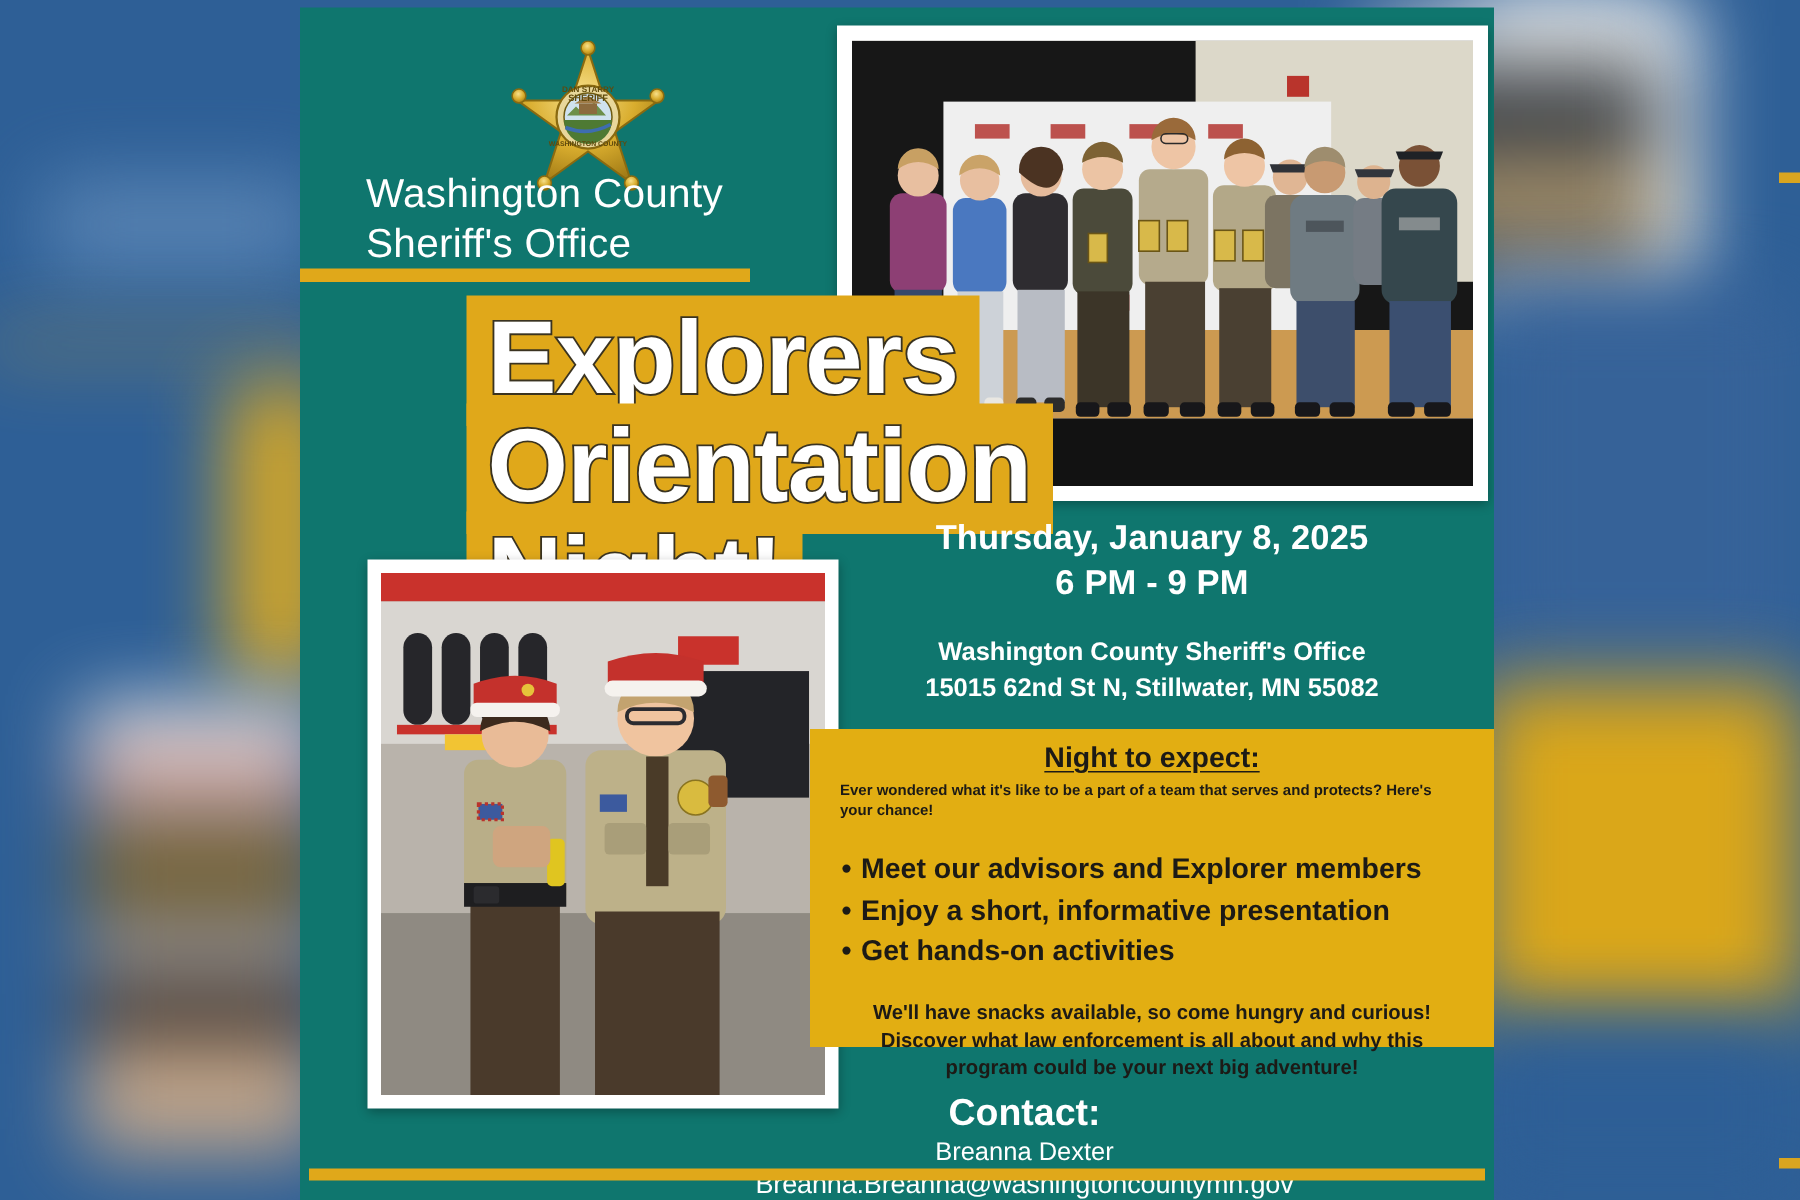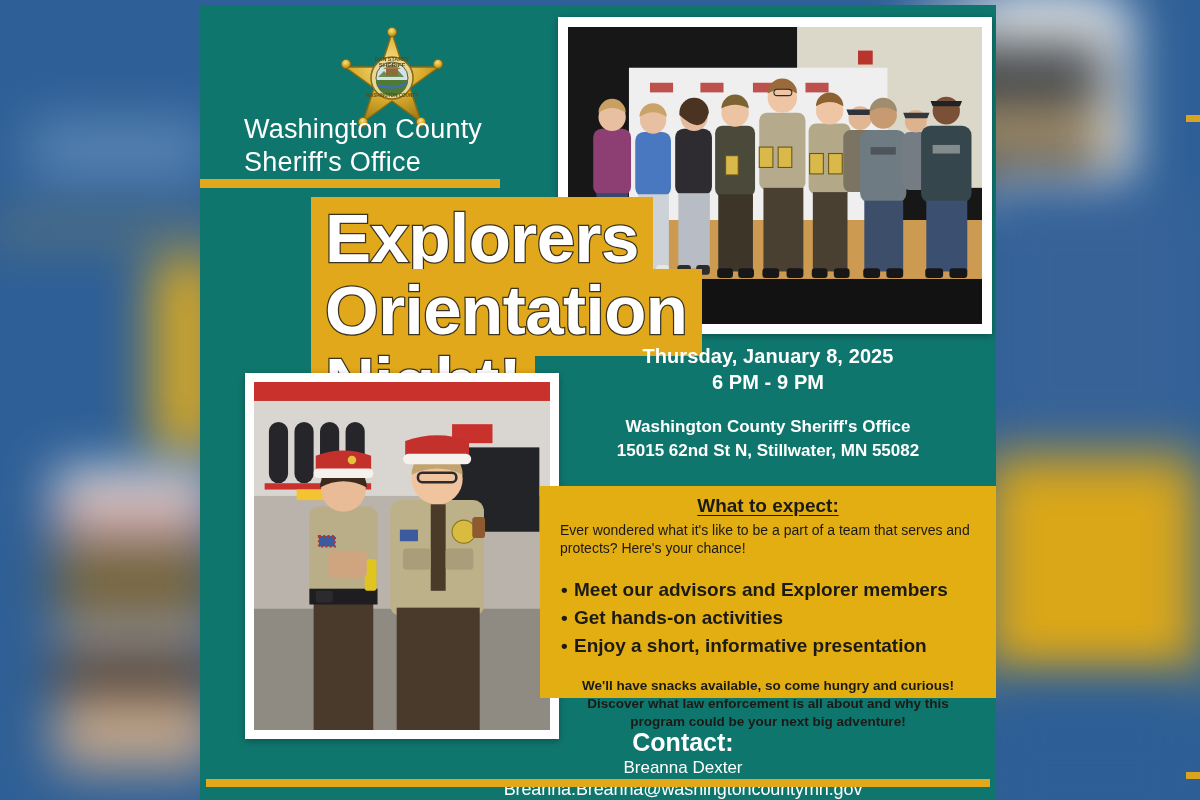--- a/index.html
+++ b/index.html
@@ -51,28 +51,28 @@
   .hl-3{left:111px;top:336px;padding:7px 14px 11px 14px;}
 
   
   .photo-frame{position:absolute;background:#ffffff;box-shadow:0 2px 7px rgba(0,0,0,.3);}
   .photo-top{left:358px;top:12px;width:414px;height:297px;padding:10px;}
   .photo-bot{left:45px;top:368px;width:296px;height:348px;padding:9px;}
   .photo-inner{position:relative;width:100%;height:100%;overflow:hidden;}
 
   
   .details{position:absolute;left:340px;top:338px;width:456px;text-align:center;color:#fff;}
-  .det-date{font-size:20px;font-weight:700;line-height:1.32;letter-spacing:.1px;}
+  .det-date{font-size:23px;font-weight:700;line-height:1.32;letter-spacing:.1px;}
   .det-loc{margin-top:19px;font-size:17px;font-weight:700;line-height:1.45;}
 
   
   .panel{position:absolute;left:340px;top:481px;width:456px;height:212px;background:#e2ae12;}
   .panel-head{margin:9px 0 0 0;text-align:center;color:#1c1a16;font-size:19px;font-weight:700;
               text-decoration:underline;text-underline-offset:3px;}
-  .panel-p{margin:5px 20px 0 20px;color:#1c1a16;font-size:14px;font-weight:400;line-height:1.28;}
+  .panel-p{margin:5px 20px 0 20px;color:#1c1a16;font-size:10px;font-weight:700;line-height:1.28;}
   .panel-list{margin:18px 20px 0 34px;padding:0;list-style:none;color:#1c1a16;
               font-size:19px;font-weight:700;line-height:1.47;}
   .panel-list li{position:relative;}
   .panel-list li::before{content:"•";position:absolute;left:-13px;}
   .panel-close{margin:17px 20px 0 20px;color:#1c1a16;font-size:13.5px;font-weight:700;line-height:1.35;text-align:center;}
 
   
   .contact{position:absolute;left:170px;top:703px;width:626px;text-align:center;color:#fff;}
   .ct-head{font-size:25px;font-weight:700;margin-top:20px;}
   .ct-name{font-size:17px;font-weight:400;margin-top:1px;}
@@ -301,26 +301,26 @@
         <div>Thursday, January 8, 2025</div>
         <div>6 PM - 9 PM</div>
       </div>
       <div class="det-loc">
         <div>Washington County Sheriff's Office</div>
         <div>15015 62nd St N, Stillwater, MN 55082</div>
       </div>
     </div>
 
     <div class="panel">
-      <div class="panel-head">What to expect:</div>
+      <div class="panel-head">Night to expect:</div>
       <div class="panel-p">Ever wondered what it's like to be a part of a team that serves and protects? Here's your chance!</div>
       <ul class="panel-list">
         <li>Meet our advisors and Explorer members</li>
+        <li>Enjoy a short, informative presentation</li>
         <li>Get hands-on activities</li>
-        <li>Enjoy a short, informative presentation</li>
       </ul>
       <div class="panel-close">We'll have snacks available, so come hungry and curious! Discover what law enforcement is all about and why this program could be your next big adventure!</div>
     </div>
 
     <div class="contact">
       <div class="ct-head">Contact:</div>
       <div class="ct-name">Breanna Dexter</div>
       <div class="ct-mail">Breanna.Breanna@washingtoncountymn.gov</div>
     </div>
     <div class="foot-rule"></div>

